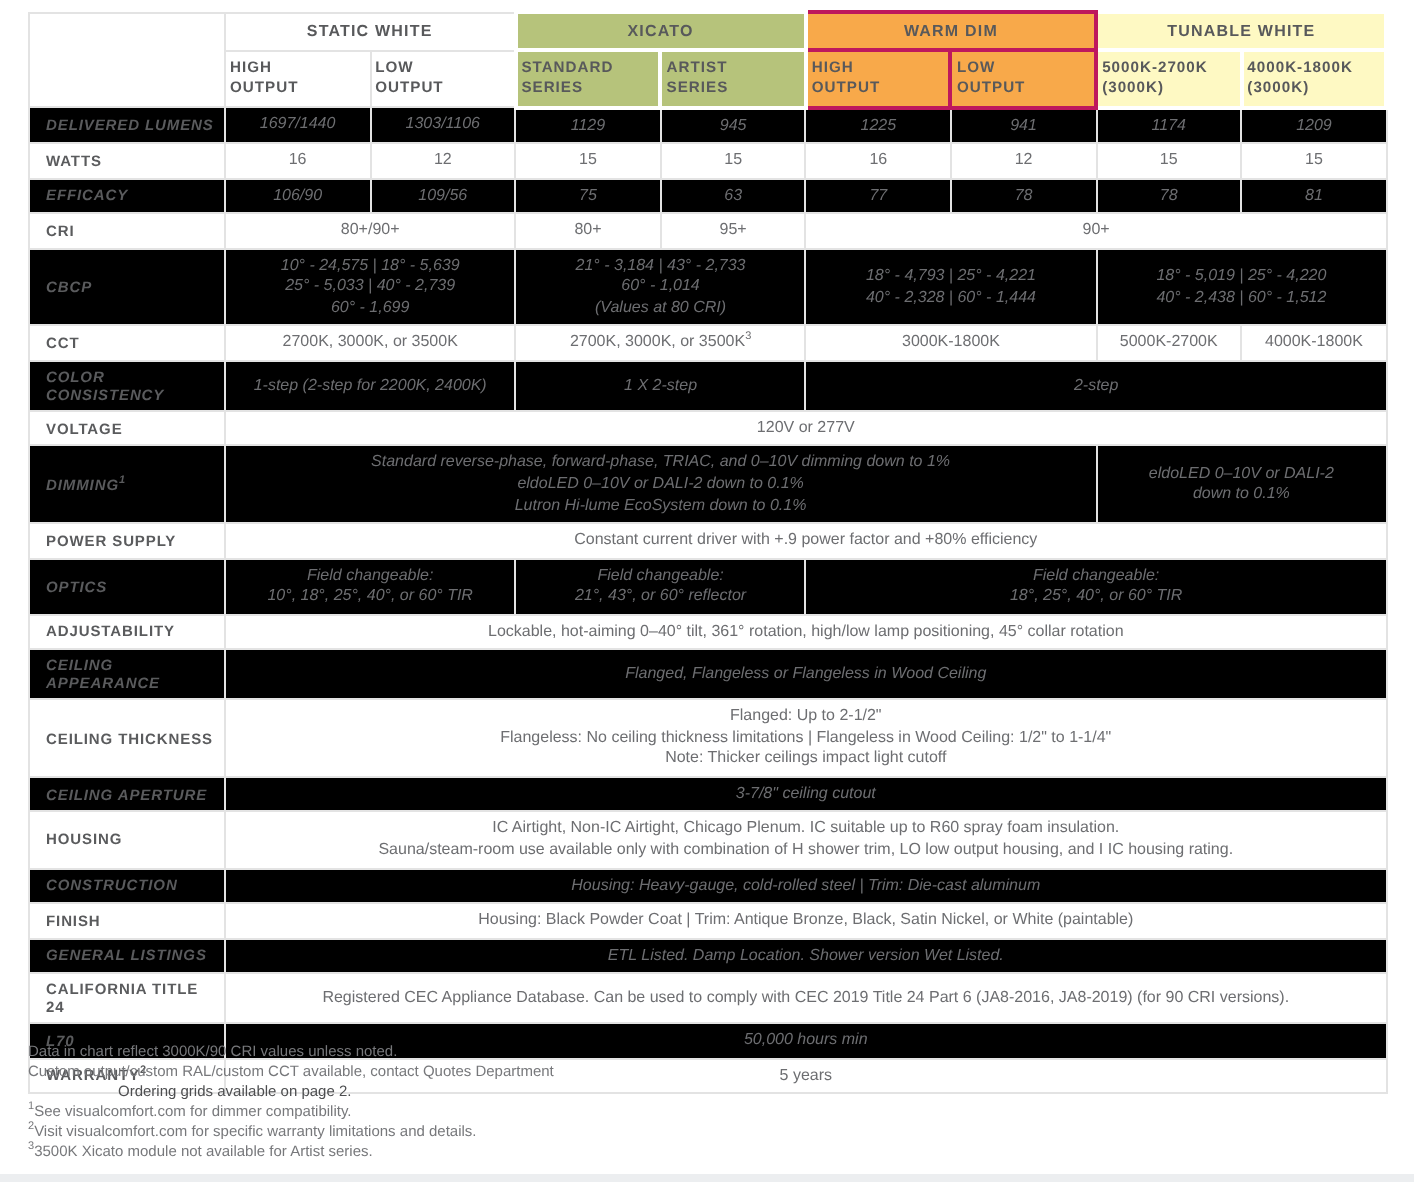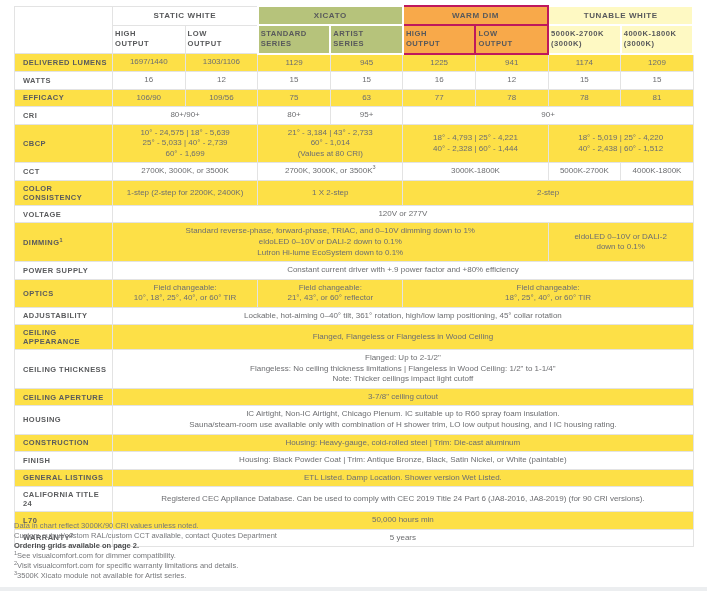--- a/index.html
+++ b/index.html
@@ -14,26 +14,26 @@
   .ghdr{font-size:8px;font-weight:bold;letter-spacing:.6px;color:#58595b;text-align:center;padding:4px 2px;}
   .sub{font-size:7.6px;font-weight:bold;letter-spacing:.5px;color:#58595b;padding:3px 2px;line-height:1.35;}
   .corner{background:#ffffff;}
   .g-green{background:#b6c37b;border:2px solid #ffffff;}
   .g-orange{background:#f8a94a;border:2px solid #be185d;}
   .g-blue{background:#fef9c3;border:2px solid #ffffff;}
   .ln{display:block;}
   
   .lbl{font-size:7.5px;font-weight:bold;letter-spacing:.45px;color:#5a5b5d;text-align:left;padding:3px 3px 3px 8px;}
   .val{font-size:8px;color:#6d6e71;text-align:center;padding:3px 4px;line-height:1.32;}
-  tr.shade td{background:#fde047;}
+  tr.shade td{background:#000000;font-style:italic;}
   sup{font-size:5.5px;vertical-align:super;line-height:0;}
   
   .notes{position:absolute;left:14px;top:521px;width:679px;}
   .note{font-size:7.5px;color:#77787b;line-height:10px;}
-  .note.bold{font-weight:bold;color:#4d4e50;}
+  .note.bold{font-weight:normal;color:#4d4e50;margin-left:45px;}
   .edge-strip{position:absolute;left:0;bottom:0;width:707px;height:4px;background:#eceef0;}
 </style>
 </head>
 <body>
 
 <div class="page">
   <table class="spec">
     <colgroup>
       <col style="width:98px">
         <col style="width:72.6px">

